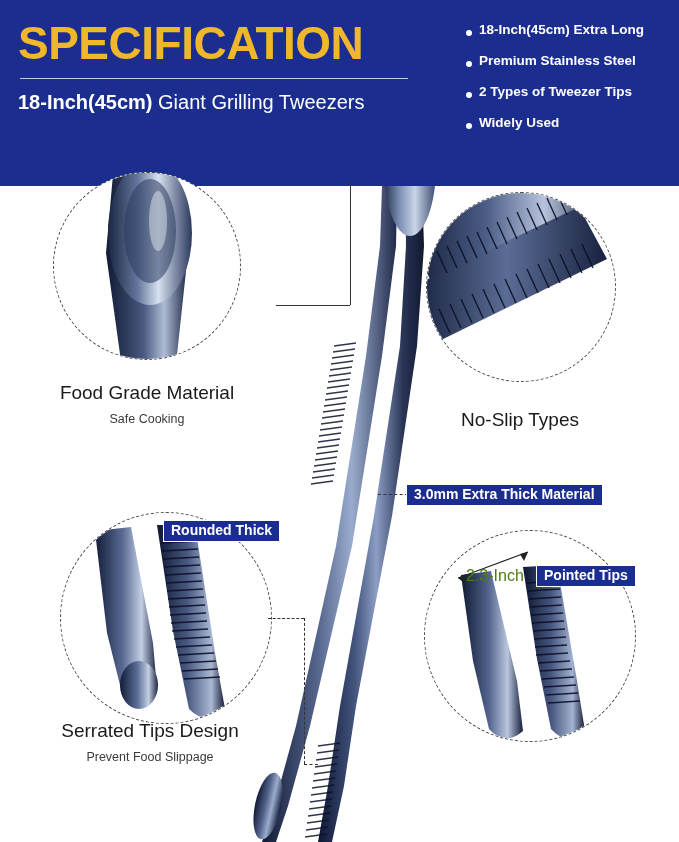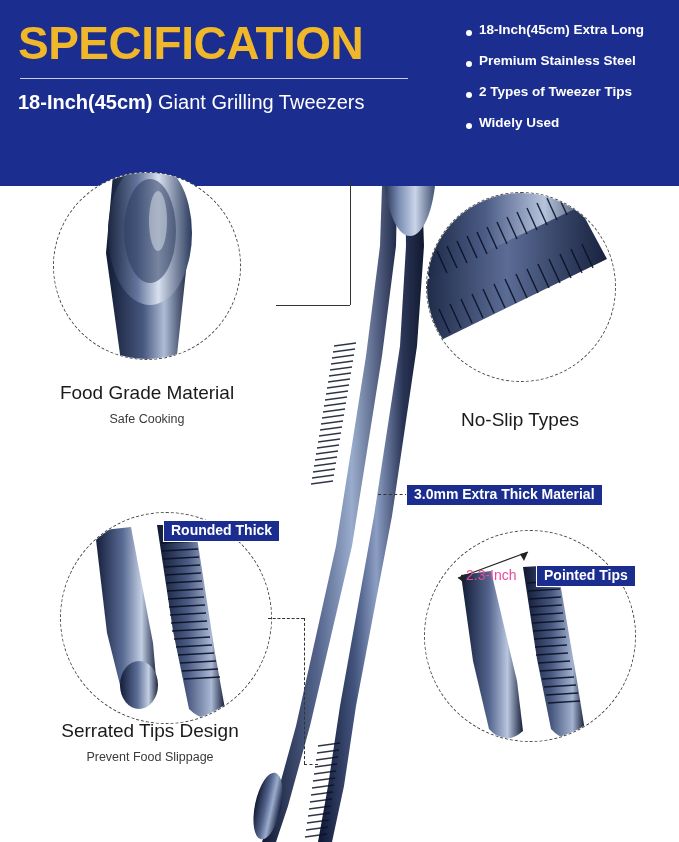--- a/index.html
+++ b/index.html
@@ -128,22 +128,22 @@
     font-size: 14px;
     font-weight: bold;
     padding: 3px 7px 4px 7px;
     border: 1px solid #ffffff;
     white-space: nowrap;
     line-height: 13px;
   }
 
   .plain-label {
     position: absolute;
-    font-size: 14px;
-    color: #ec4899;
+    font-size: 16px;
+    color: #4d7c0f;
     white-space: nowrap;
   }
 
   
   .line {
     position: absolute;
     background: #333;
   }
   .line-h { height: 1px; }
   .line-v { width: 1px; }

